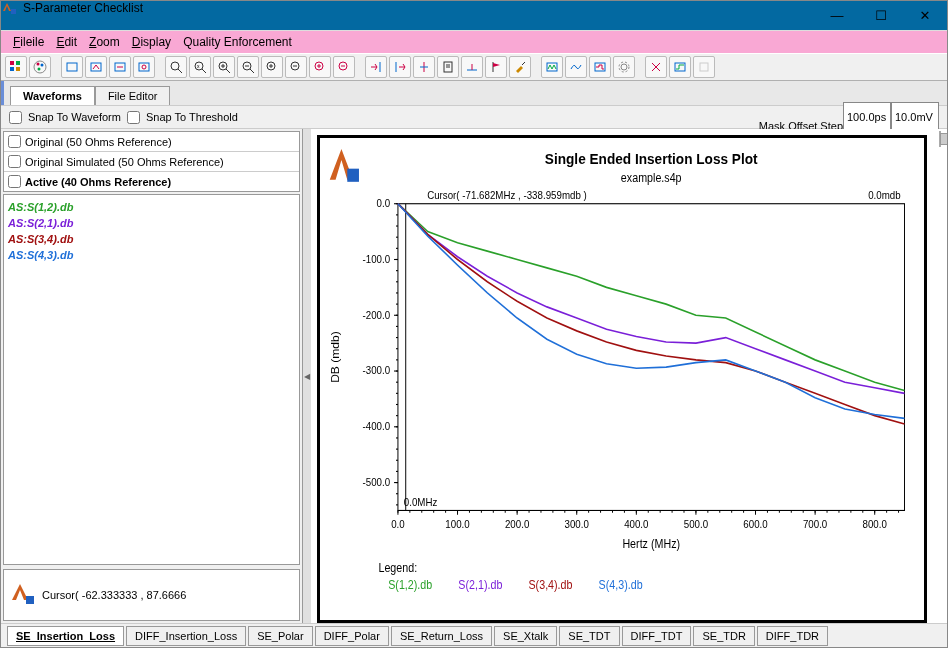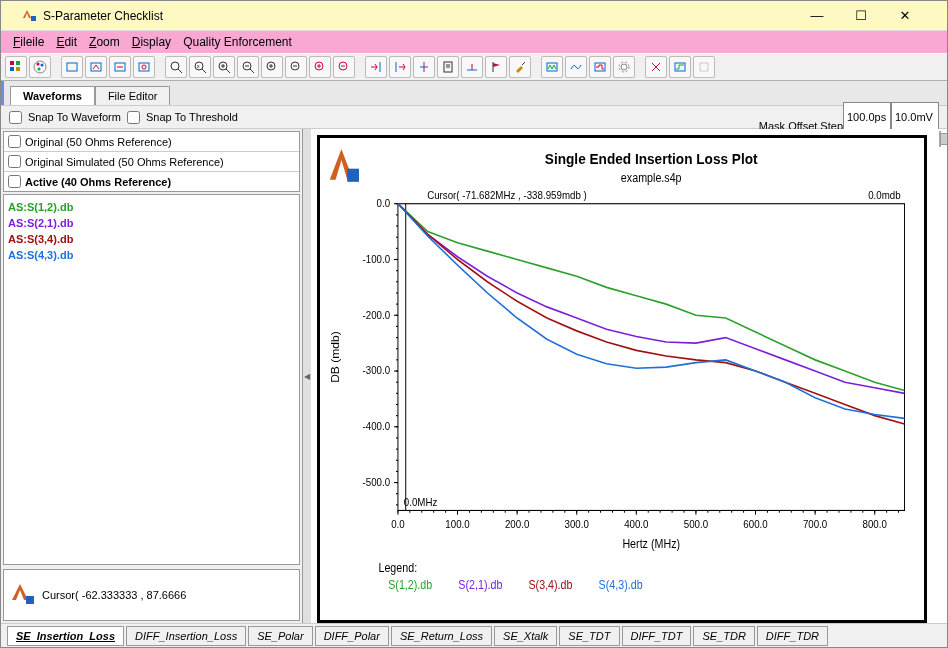--- a/index.html
+++ b/index.html
@@ -1,17 +1,17 @@
 <!DOCTYPE html>
 <html><head>
 <meta charset="utf-8">
 <style>
   * { box-sizing: border-box; margin: 0; padding: 0; }
   body { font-family: Tahoma, Arial, sans-serif; font-size: 11px; background: #f0f0f0; width: 948px; height: 648px; overflow: hidden; display: flex; flex-direction: column; border: 1px solid #888; }
-  .titlebar { background: #fef9c3; height: 30px; display: flex; align-items: center; padding: 0 20px; border-bottom: 1px solid #ddd; }
+  .titlebar { background: #0369a1; height: 30px; display: flex; padding: 0 0; border-bottom: 1px solid #ddd; }
   .titlebar .icon { width: 16px; height: 16px; margin-right: 6px; }
   .titlebar .title { flex: 1; font-size: 12px; }
   .titlebar .wbtn { width: 44px; height: 28px; display: flex; align-items: center; justify-content: center; font-size: 13px; }
   .menubar { background: #f9a8d4; height: 22px; display: flex; align-items: center; padding: 2px 6px; font-size: 12px; }
   .menubar .mitem { padding: 2px 6px; cursor: default; }
   .menubar .mitem .ul { text-decoration: underline; }
   .toolbar { background: #f0f0f0; height: 28px; display: flex; align-items: center; padding: 2px 4px; border-top: 1px solid #fff; border-bottom: 1px solid #b0b0b0; gap: 2px; }
   .tbtn { width: 22px; height: 22px; border: 1px solid #bbb; background: #f8f8f8; display: flex; align-items: center; justify-content: center; font-size: 11px; border-radius: 2px; }
   .tsep { width: 6px; }
   .subtab { background: #e8e8e8; height: 24px; display: flex; align-items: flex-end; padding: 0 6px; border-left: 3px solid #6a8ed8; }
@@ -19,28 +19,28 @@
   .subtab .tab.active { background: #fff; font-weight: bold; }
   .snapbar { background: #f0f0f0; height: 24px; display: flex; align-items: center; padding: 2px 8px; border-top: 1px solid #ccc; border-bottom: 1px solid #ccc; gap: 6px; font-size: 11px; }
   .snapbar .right { margin-left: auto; display: flex; align-items: flex-end; }
   .snapbar input[type=text] { width: 48px; height: 30px; font-size: 11px; border: 1px solid #888; background: #fff; padding: 0 3px; }
   .mainrow { flex: 1; display: flex; overflow: hidden; }
   .sidebar { width: 302px; display: flex; flex-direction: column; border-right: 1px solid #999; background: #f0f0f0; }
   .chkpanel { border: 1px solid #999; background: #fff; margin: 2px; }
   .chkpanel .row { display: flex; align-items: center; padding: 3px 4px; border-bottom: 1px solid #ccc; font-size: 11px; gap: 4px; }
   .chkpanel .row:last-child { border-bottom: none; }
   .chkpanel .row.bold { font-weight: bold; }
-  .seriespanel { border: 1px solid #999; background: #fff; margin: 0 2px 2px 2px; flex: 1; padding: 4px; font-size: 11px; font-weight: bold; line-height: 16px; }
+  .seriespanel { border: 1px solid #999; background: #fff; margin: 0 2px 2px 2px; flex: 1; padding: 4px; font-size: 11px; font-weight: bold; line-height: 16px; font-style: italic; }
   .cursorpanel { border: 1px solid #999; background: #fff; margin: 2px; height: 52px; display: flex; align-items: center; padding: 4px; gap: 6px; overflow: hidden; }
   .plotarea { flex: 1; display: flex; flex-direction: row; background: #fff; position: relative; }
   .plotwrap { flex: 1; border: 3px solid #000; margin: 6px 6px 0 6px; background: #fff; position: relative; overflow: hidden; }
   .hscroll { height: 16px; margin: 2px 6px 4px 6px; border: 1px solid #aaa; background: #eee; position: relative; }
   .hscroll .thumb { position: absolute; left: 55%; top: 1px; bottom: 1px; width: 30px; background: #ccc; border: 1px solid #999; }
   .bottomtabs { height: 24px; display: flex; align-items: center; padding: 2px 6px; background: #f0f0f0; border-top: 1px solid #ccc; gap: 2px; }
-  .bottomtabs .btab { padding: 3px 8px; border: 1px solid #999; background: #f0f0f0; font-size: 11px; font-style: italic; }
+  .bottomtabs .btab { padding: 3px 8px; border: 1px solid #999; background: #f0f0f0; font-size: 11px; }
   .bottomtabs .btab.active { background: #fff; font-weight: bold; text-decoration: underline; }
   .handle { width: 8px; background: #e0e0e0; display: flex; align-items: center; justify-content: center; font-size: 8px; color: #666; }
   svg { overflow: visible; }
   input[type=checkbox] { width: 13px; height: 13px; }
 </style>
 </head>
 <body>
 
 <div class="titlebar">
   <span class="icon">

